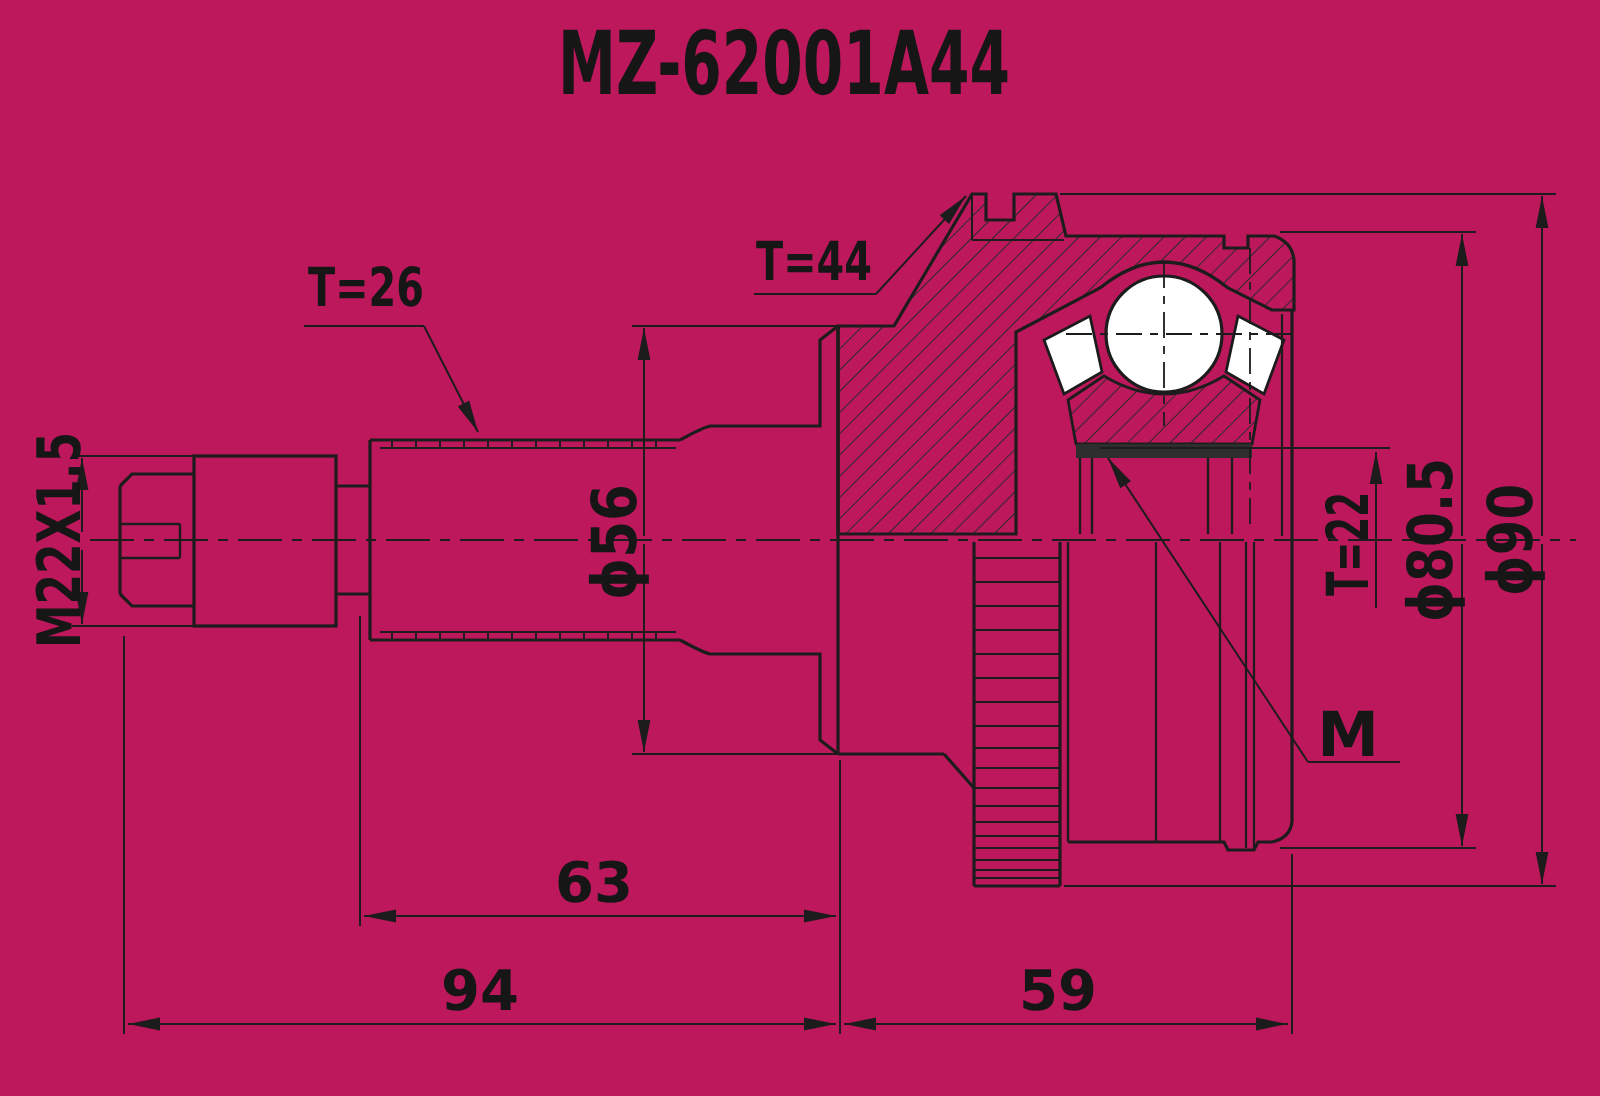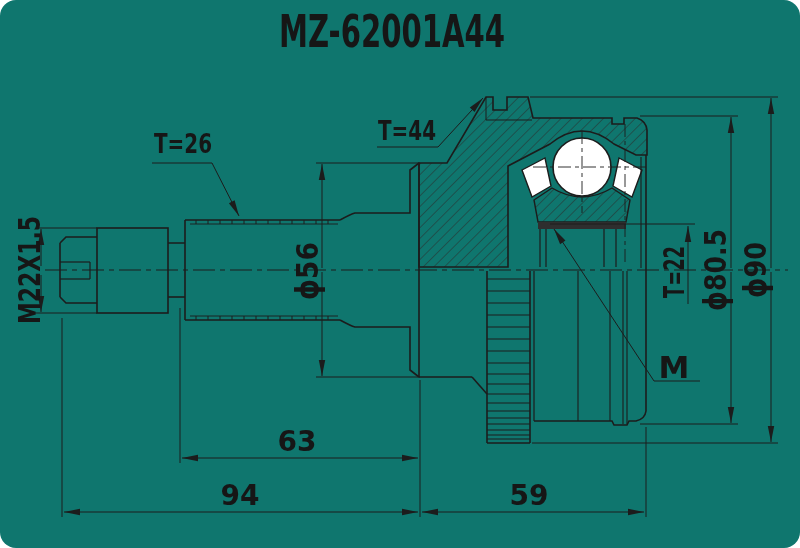--- a/index.html
+++ b/index.html
@@ -1,17 +1,17 @@
 <!DOCTYPE html>
 <html><head>
 <meta charset="utf-8">
 <style>
   html,body{margin:0;padding:0;background:#fff;}
-  .stage{position:relative;width:800px;height:548px;background:#0f766e;overflow:hidden;
-         font-family:"DejaVu Sans","Liberation Sans",sans-serif;border-radius:16px;}
+  .stage{position:relative;width:800px;height:548px;background:#be185d;overflow:hidden;
+         font-family:"DejaVu Sans","Liberation Sans",sans-serif;}
   svg{position:absolute;left:0;top:0;}
   svg text{font-family:"DejaVu Sans","Liberation Sans",sans-serif;font-weight:bold;fill:#161616;}
 </style>
 </head>
 <body>
 
 <div class="stage">
 <svg width="800" height="548" viewBox="0 0 800 548">
   <defs>
     <marker id="arr" markerUnits="userSpaceOnUse" markerWidth="20" markerHeight="10" refX="17" refY="5" orient="auto">

